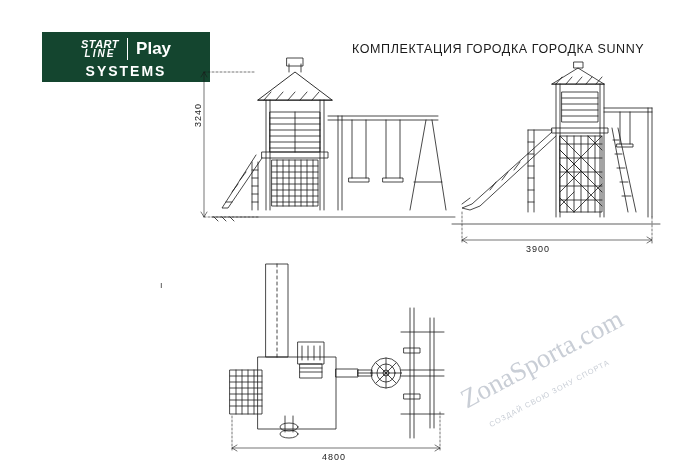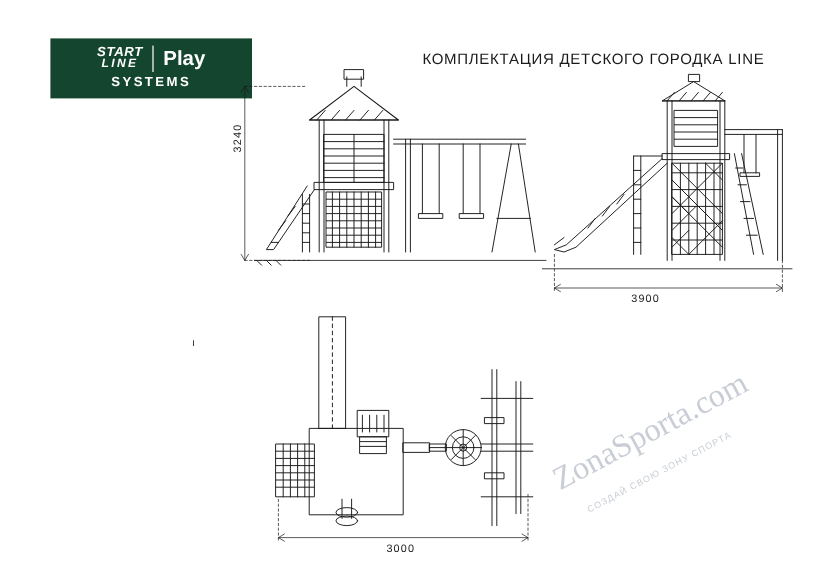--- a/index.html
+++ b/index.html
@@ -51,21 +51,21 @@
     background: #ffffff;
     margin: 0 8px;
   }
   .logo-play {
     color: #ffffff;
     font-size: 17px;
     font-weight: bold;
   }
   #logo-systems {
     color: #ffffff;
-    font-size: 11px;
+    font-size: 14px;
     letter-spacing: 2px;
     text-align: center;
     margin-top: 2px;
     font-weight: bold;
   }
   
   #title {
     position: absolute;
     left: 352px;
     top: 30px;
@@ -138,21 +138,21 @@
       <div class="logo-start">
         <div>START</div>
         <div class="l2">LINE</div>
       </div>
       <div class="logo-sep"></div>
       <div class="logo-play">Play</div>
     </div>
     <div id="logo-systems">SYSTEMS</div>
   </div>
 
-  <div id="title">КОМПЛЕКТАЦИЯ ДЕТСКОГО ГОРОДКА LINE</div>
+  <div id="title">КОМПЛЕКТАЦИЯ ГОРОДКА ГОРОДКА SUNNY</div>
 
   <div id="tick-mark">ı</div>
 
   <svg id="drawing" viewBox="0 0 700 468">
     <g stroke="#1a1a1a" fill="none" stroke-width="0.8" stroke-linecap="round" stroke-linejoin="round">
 
       <g>
 
         <line x1="212" y1="205" x2="455" y2="205" stroke-width="0.7"></line>
 
@@ -309,20 +309,20 @@
         <path d="M435 433 L440 436 L435 439"></path>
         <line x1="232" y1="404" x2="232" y2="440" stroke-dasharray="2,2"></line>
         <line x1="440" y1="400" x2="440" y2="440" stroke-dasharray="2,2"></line>
       </g>
 
     </g>
   </svg>
 
   <div class="dim-label" id="dim-h-label">3240</div>
   <div class="dim-label" id="dim-w1-label">3900</div>
-  <div class="dim-label" id="dim-w2-label">3000</div>
+  <div class="dim-label" id="dim-w2-label">4800</div>
 
   <div id="watermark">
     <div id="wm-main">ZonaSporta.com</div>
     <div id="wm-sub">СОЗДАЙ СВОЮ ЗОНУ СПОРТА</div>
   </div>
 
 </div>
 
 </body></html>

